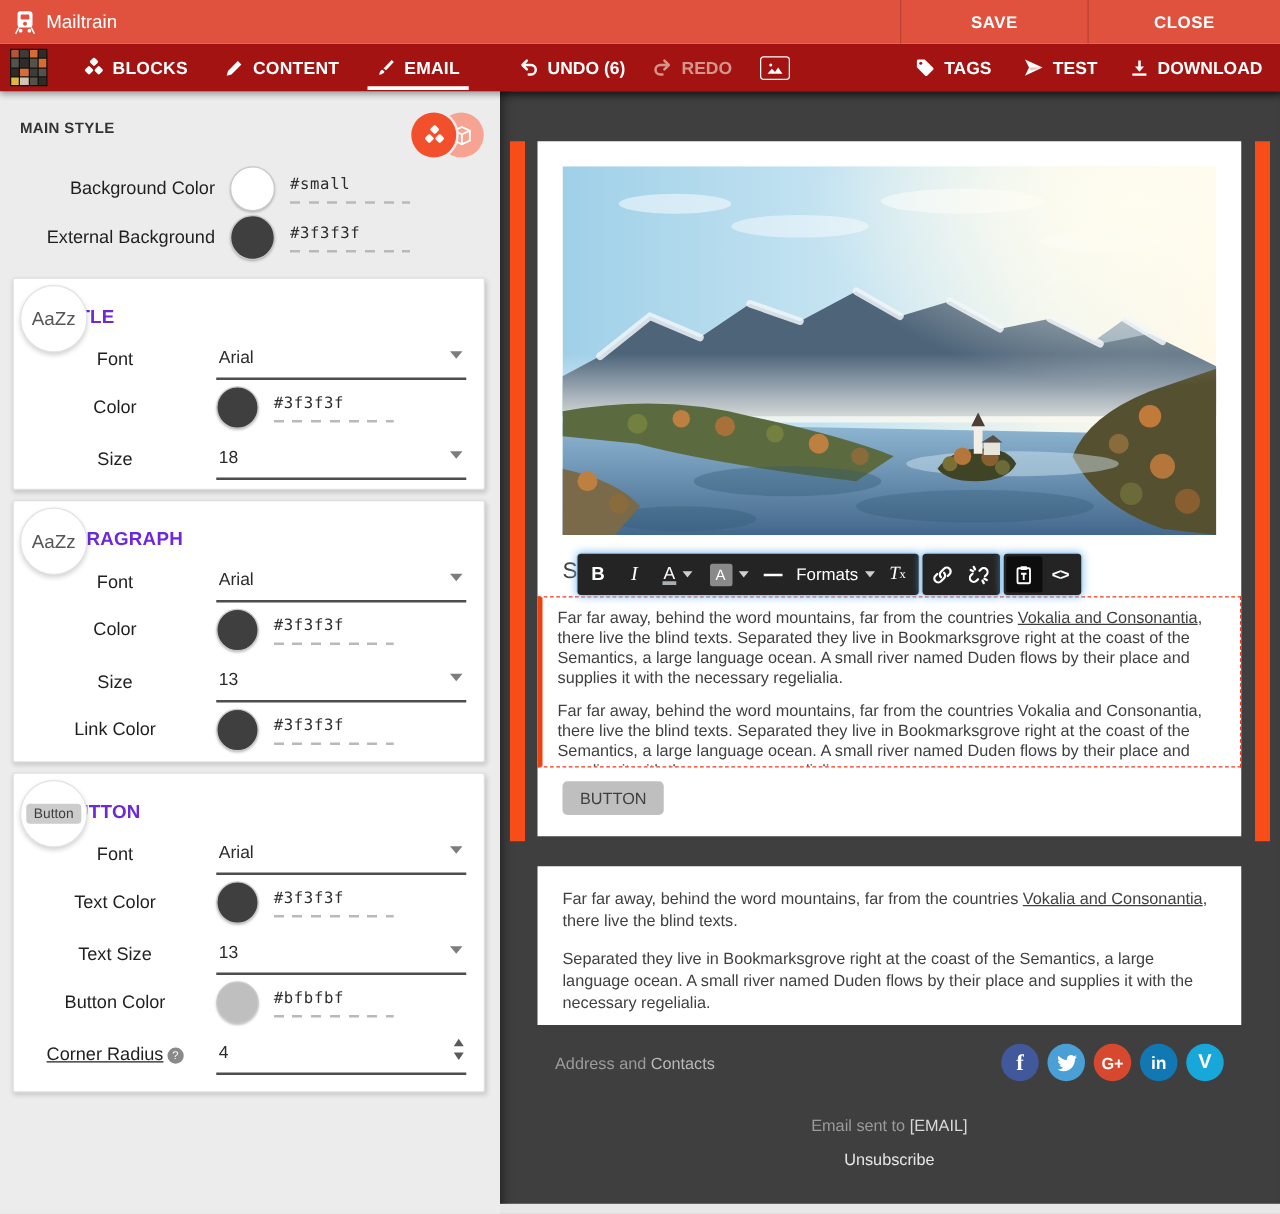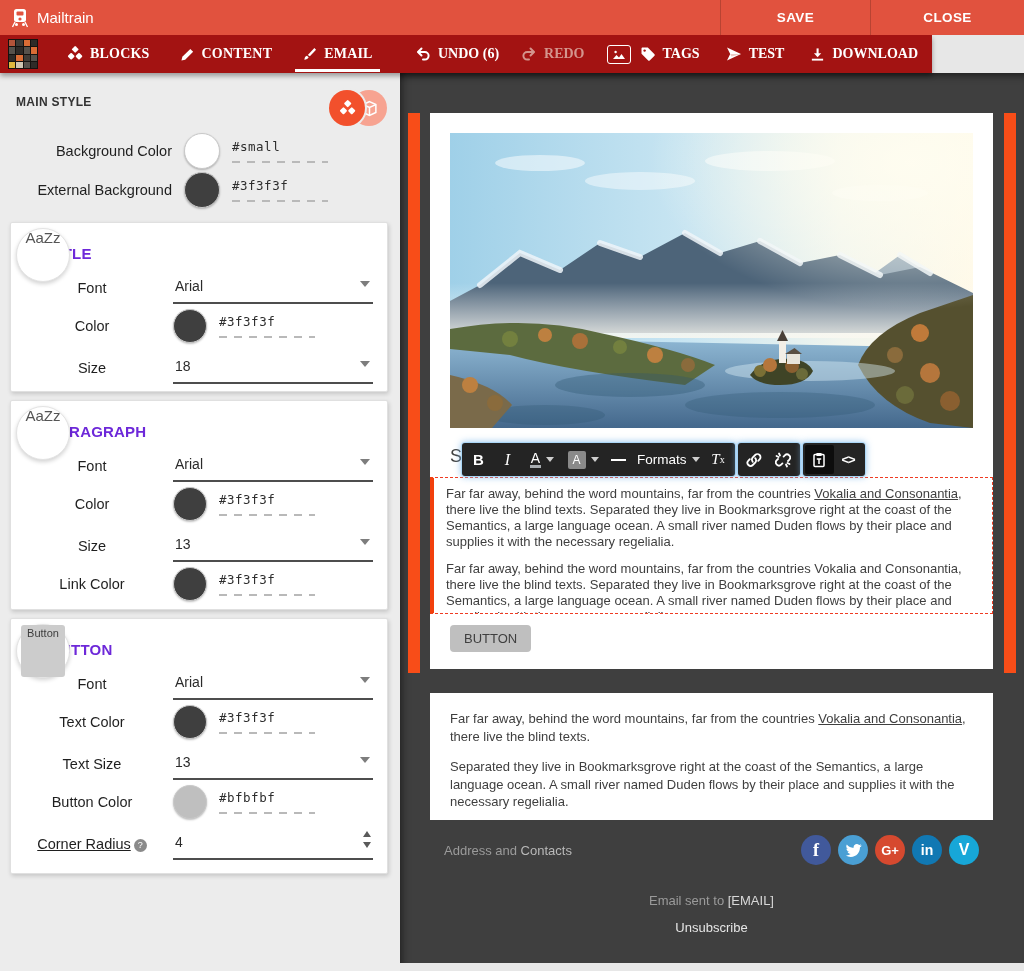--- a/index.html
+++ b/index.html
@@ -11,23 +11,23 @@
   #topbar { position:absolute; left:0; top:0; width:1024px; height:35px;
     background:#e1523e; display:flex; align-items:stretch; z-index:30; }
   .brand { display:flex; align-items:center; gap:7px; padding-left:10px; color:#fff;
     font-size:15px; flex:1; }
   .top-cell { width:150px; display:flex; align-items:center; justify-content:center;
     color:#fff; font-weight:bold; font-size:13.5px; letter-spacing:.4px;
     border-left:1px solid rgba(0,0,0,.18); cursor:pointer; }
   .top-cell:last-child { width:154px; }
 
   
-  #navbar { position:absolute; left:0; top:35px; width:932px; height:38px;
+  #navbar { position:absolute; left:0; top:35px; width:1024px; height:38px;
     background:#a31312; display:flex; align-items:center; z-index:29;
-    box-shadow:0 3px 5px rgba(0,0,0,.35); color:#fff;font-family:Liberation Serif, serif; }
+    box-shadow:0 3px 5px rgba(0,0,0,.35); color:#fff; }
   .logo-grid { width:30px; height:30px; margin-left:8px; background:#151210;
     display:grid; grid-template-columns:repeat(4,1fr); grid-template-rows:repeat(4,1fr);
     gap:1px; padding:1px; }
   .logo-grid i { display:block; }
   .tabs { display:flex; height:100%; margin-left:14px; }
   .tab { position:relative; display:flex; align-items:center; gap:7px; padding:0 15px;
     font-weight:bold; font-size:14px; letter-spacing:.2px; cursor:pointer; }
   .tab.active::after { content:''; position:absolute; left:8px; right:8px; bottom:1px;
     height:3px; background:#fff; }
   .nav-center { position:absolute; left:415px; display:flex; align-items:center; gap:22px; }
@@ -61,21 +61,21 @@
     background:repeating-linear-gradient(90deg,#b9b9b9 0 8px,transparent 8px 15px); }
 
   .card { position:absolute; left:10px; width:378px; background:#fff;
     border:1px solid #e0e0e0; border-radius:2px; box-shadow:1px 2px 4px rgba(0,0,0,.16);
     padding:6px 14px 0 14px; }
   #card-title     { top:149px; height:170px; }
   #card-paragraph { top:327px; height:210px; }
   #card-button    { top:545px; height:256px; }
   .badge { position:absolute; left:5px; top:5px; width:54px; height:54px;
     background:#fff; border:1px solid #e3e3e3; border-radius:50%;
-    box-shadow:0 2px 4px rgba(0,0,0,.18); display:flex; 
+    box-shadow:0 2px 4px rgba(0,0,0,.18); display:flex; align-items:center;
     justify-content:center; font-size:15px; color:#555; }
   .badge .pill { background:#ccc; color:#3d3d3d; font-size:11px; padding:2px 6px;
     border-radius:3px; }
   .card h3 { margin:16px 0 6px 24px; font-size:15px; font-weight:bold; color:#6d28d9;
     letter-spacing:.2px; }
   .rows { margin-top:2px; }
   .srow, .crow { display:flex; }
   .srow { height:36px; align-items:flex-end; }
   .crow { height:44px; align-items:center; }
   .srow .rlabel, .crow .rlabel { width:148px; text-align:center; padding-right:14px; }

